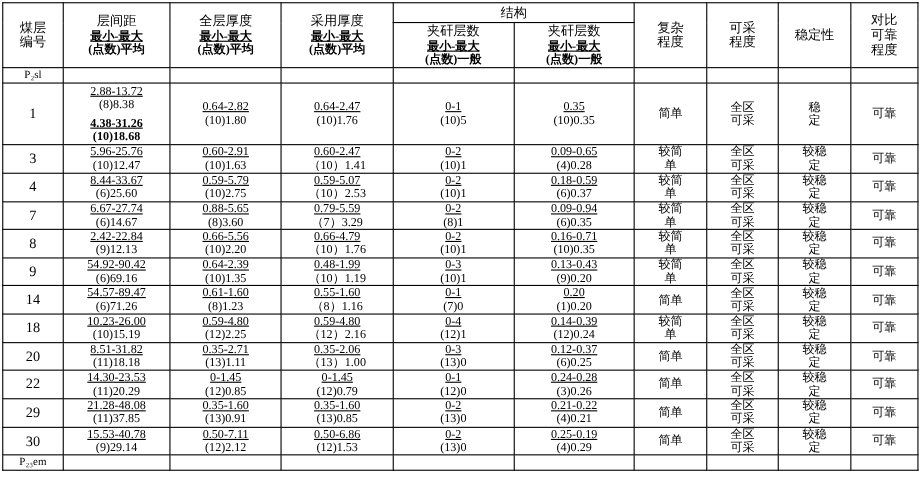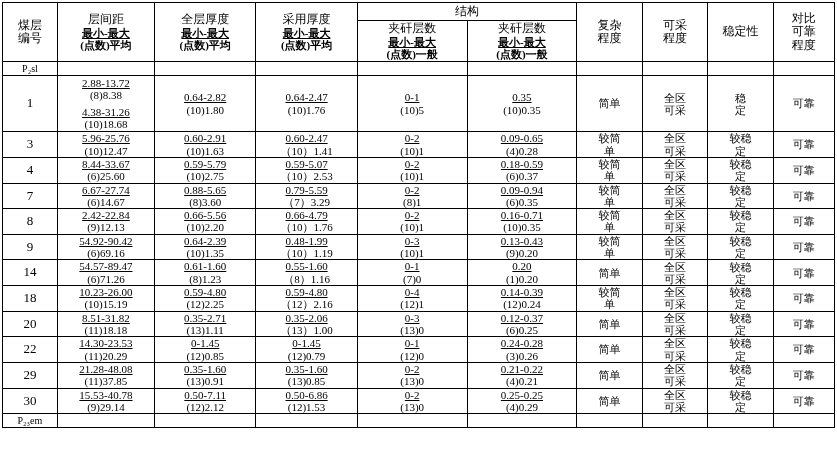--- a/index.html
+++ b/index.html
@@ -55,20 +55,21 @@
   .frac-bot {
     display: block;
     white-space: nowrap;
   }
   .cell-stack {
     display: block;
     padding: 1px 0;
   }
   .cell-stack + .cell-stack {
     padding-top: 3px;
+    font-weight: bold;
   }
   .seam-no {
     font-size: 13px;
   }
   .two-line {
     display: block;
     line-height: 1.1;
   }
   col.c-no { width: 52px; }
   col.c-spacing { width: 92px; }
@@ -574,21 +575,21 @@
       </td>
       <td>
         <span class="frac-top">0.50-6.86</span>
         <span class="frac-bot">(12)1.53</span>
       </td>
       <td>
         <span class="frac-top">0-2</span>
         <span class="frac-bot">(13)0</span>
       </td>
       <td>
-        <span class="frac-top">0.25-0.25</span>
+        <span class="frac-top">0.25-0.19</span>
         <span class="frac-bot">(4)0.29</span>
       </td>
       <td>简单</td>
       <td>
         <span class="two-line">全区</span>
         <span class="two-line">可采</span>
       </td>
       <td>
         <span class="two-line">较稳</span>
         <span class="two-line">定</span>

